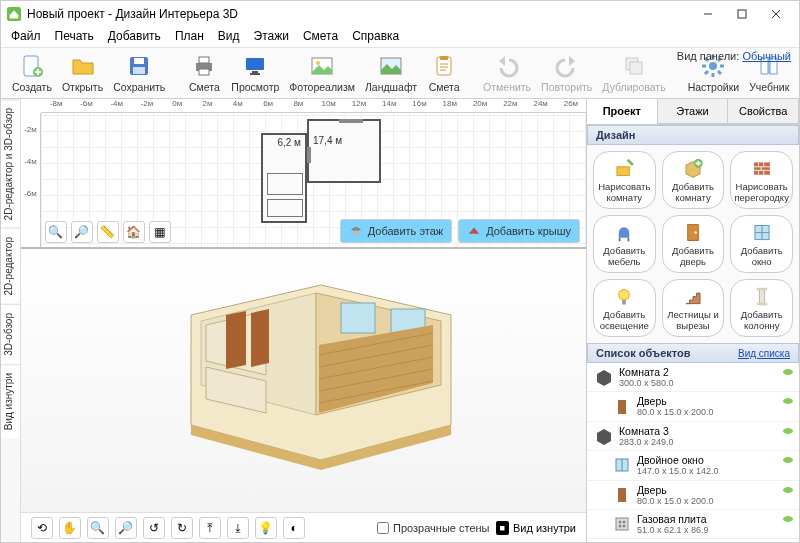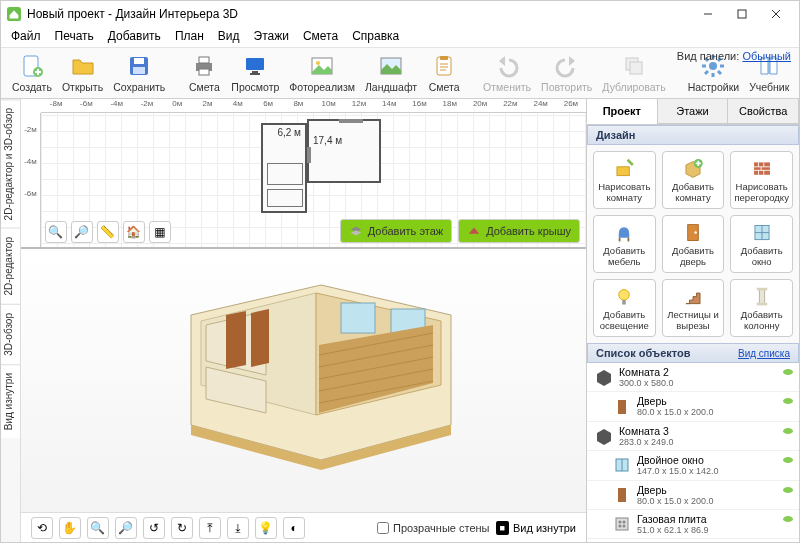--- a/index.html
+++ b/index.html
@@ -38,38 +38,38 @@
   .ruler-h { position:absolute; left:20px; right:0; top:0; height:14px; background:#fff; border-bottom:1px solid #ccc; font-size:8px; color:#666; display:flex;}
   .ruler-h span{ width:32px; text-align:center;}
   .ruler-v { position:absolute; top:14px; bottom:0; left:0; width:20px; background:#fff; border-right:1px solid #ccc; font-size:8px; color:#666; display:flex; flex-direction:column;}
   .ruler-v span{ height:32px; display:flex; align-items:center; justify-content:center;}
   .plan { position:absolute; left:240px; top:20px; }
   .room { position:absolute; border:2px solid #555; background:#fafafa;}
   .room .rl{ position:absolute; font-size:10px; color:#333; right:4px; top:2px;}
   .tb2d { position:absolute; left:24px; bottom:4px; top:auto; display:flex; gap:4px;}
   .miniBtn { width:22px; height:22px; border:1px solid #ccc; border-radius:3px; background:#fff; display:flex; align-items:center; justify-content:center; font-size:12px;}
   .floorBtns { position:absolute; right:6px; bottom:4px; display:flex; gap:6px;}
-  .fbtn { height:24px; border:1px solid #ccc; border-radius:3px; background:#84cc16; font-size:11px; color:#333; display:flex; align-items:center; padding:0 8px; gap:5px;}
+  .fbtn { height:24px; border:1px solid #ccc; border-radius:3px; background:#7dd3fc; font-size:11px; color:#333; display:flex; align-items:center; padding:0 8px; gap:5px;}
   .fbtn .fic{ width:14px; height:14px;}
   
   .pane3d { flex:1; position:relative; background:linear-gradient(#fff,#f2f2f2); overflow:hidden;}
   .pane3d .floorimg{ position:absolute; left:150px; top:26px;}
   .toolbar3d { position:absolute; left:0; right:0; bottom:0; height:30px; border-top:1px solid #ddd; background:#fff; display:flex; align-items:center; padding:0 10px; gap:6px; font-size:11px;}
   .toolbar3d .rspacer{flex:1;}
   .chk { display:flex; align-items:center; gap:4px; font-size:11px; color:#333;}
   .chk input{ width:12px; height:12px;}
   .blackBadge{ background:#000; color:#fff; padding:2px 4px; border-radius:2px; font-size:9px;}
   
   .rightpanel { width:212px; display:flex; flex-direction:column; background:#fafafa;}
   .rtabs { display:flex; border-bottom:1px solid #ccc; font-size:11px;}
   .rtabs .rtab{ flex:1; text-align:center; padding:6px 0; border:1px solid #ccc; margin:-1px 0 0 -1px; background:#f0f0f0;}
   .rtabs .rtab.sel{ background:#fff; border-bottom-color:#fff; font-weight:600;}
   .sectionhdr { background:linear-gradient(#eaeef5,#d7e0ef); border:1px solid #b8c5dd; padding:3px 8px; font-size:11px; font-weight:600; color:#2a3a5a;}
   .toolgrid { display:grid; grid-template-columns:repeat(3,1fr); gap:6px; padding:6px;}
-  .card { border:1px solid #ccc; border-radius:4px; background:#fff; display:flex; flex-direction:column; align-items:center; padding:6px 2px 4px; font-size:9.5px; color:#333; text-align:center; line-height:1.15; gap:3px; height:58px; justify-content:center;}
+  .card { border:1px solid #ccc; border-radius:16px; background:#fff; display:flex; flex-direction:column; align-items:center; padding:6px 2px 4px; font-size:9.5px; color:#333; text-align:center; line-height:1.15; gap:3px; height:58px; justify-content:center;}
   .card .cic{ width:22px; height:22px;}
   .objhdr { display:flex; align-items:center; justify-content:space-between; background:linear-gradient(#eaeef5,#d7e0ef); border:1px solid #b8c5dd; padding:3px 8px; font-size:11px; font-weight:600; color:#2a3a5a;}
   .objhdr a{ font-weight:400; font-size:10px; color:#1a4ec4; text-decoration:underline;}
   .objlist { flex:1; overflow:auto; font-size:10.5px; background:#fff;}
   .obj { display:flex; align-items:center; gap:6px; padding:3px 8px; border-bottom:1px solid #f0f0f0; position:relative;}
   .obj .eye{ position:absolute; right:6px; top:6px; width:10px;height:6px; border-radius:50%; background:#8c5;}
   .obj .oic{ width:18px; height:18px; flex:0 0 18px;}
   .obj .otxt{ display:flex; flex-direction:column; line-height:1.15;}
   .obj .otxt .dim{ font-size:9px; color:#666;}
   .obj.indent{ padding-left:26px;}
@@ -295,21 +295,21 @@
           <span>22м</span>
           <span>24м</span>
           <span>26м</span>
       </div>
       <div class="ruler-v">
         <span>-2м</span>
           <span>-4м</span>
           <span>-6м</span>
       </div>
       <div class="plan">
-        <div class="room" style="left:0;top:4px;width:46px;height:90px;">
+        <div class="room" style="left:0;top:14px;width:46px;height:90px;">
           <span class="rl">6,2 м</span>
           <div style="position:absolute; left:4px; top:38px; width:36px; height:22px; border:1px solid #777;"></div>
           <div style="position:absolute; left:4px; bottom:4px; width:36px; height:18px; border:1px solid #777;"></div>
         </div>
         <div class="room" style="left:46px;top:0;width:74px;height:64px;">
           <span class="rl" style="left:4px; top:14px;">17,4 м</span>
           <div style="position:absolute; left:30px; top:-2px; width:24px; height:4px; background:#888;"></div>
           <div style="position:absolute; left:-2px; bottom:18px; width:4px; height:16px; background:#888;"></div>
         </div>
       </div>

